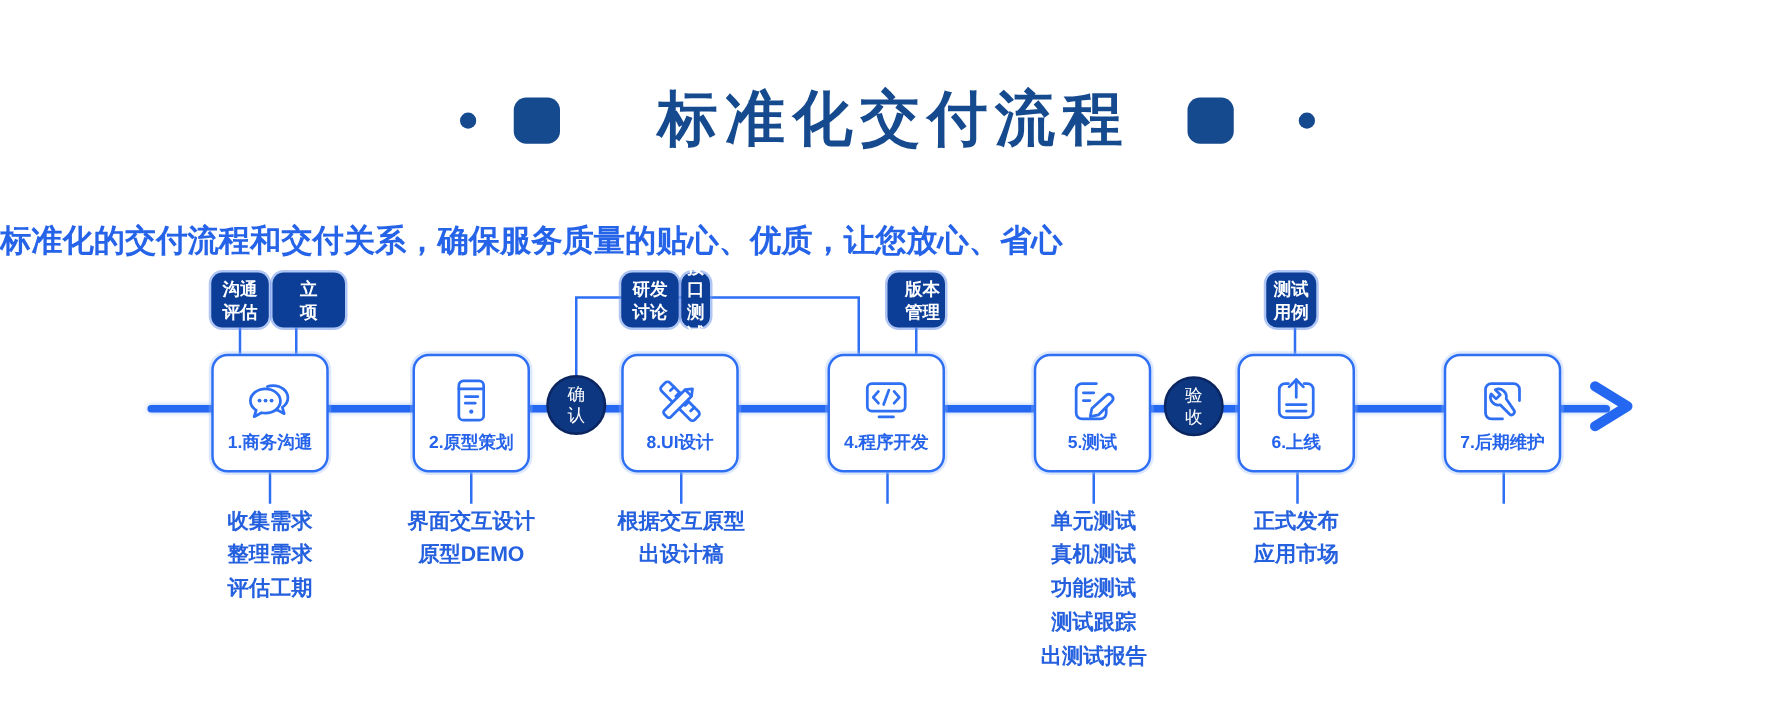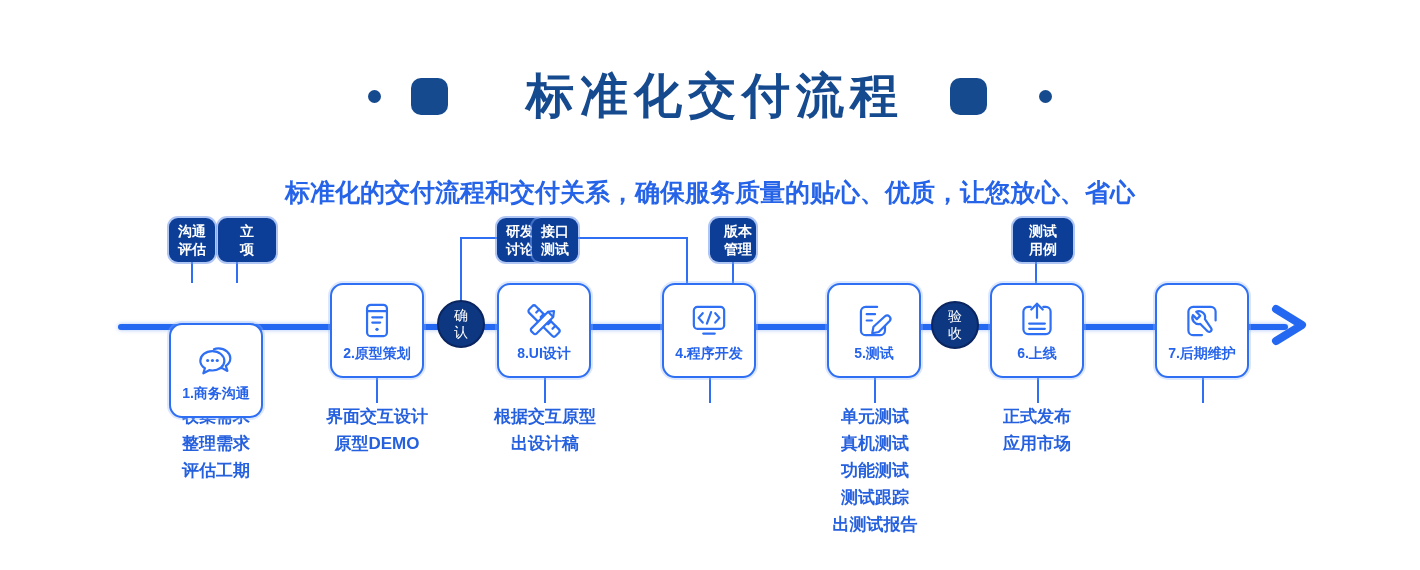--- a/index.html
+++ b/index.html
@@ -10,21 +10,21 @@
   *{box-sizing:border-box;}
   body{margin:0;background:var(--bg);font-family:"Liberation Sans",sans-serif;}
   .canvas{position:relative;width:1420px;height:570px;background:var(--bg);overflow:hidden;border-radius:28px;}
 
   
   .header-row{position:absolute;top:72px;left:0;width:100%;display:flex;justify-content:center;align-items:center;}
   .deco-dot{width:13px;height:13px;border-radius:50%;background:var(--navy);}
   .deco-square{width:37px;height:37px;border-radius:10px;background:var(--navy);}
   .dot-l{margin-right:30px;} .sq-l{margin-right:78px;} .sq-r{margin-left:46px;} .dot-r{margin-left:52px;}
   .title{margin:0;font-size:48px;font-weight:800;color:var(--navy);letter-spacing:6px;line-height:1;}
-  .subtitle{position:absolute;top:176px;left:0;width:100%;text-align:center;font-size:25px;font-weight:700;color:var(--subtitle);}
+  .subtitle{position:absolute;top:176px;left:0;width:100%;text-align:left;font-size:25px;font-weight:700;color:var(--subtitle);}
 
   
   .flow-line{position:absolute;left:118px;top:324px;width:1170px;height:6px;background:var(--line);border-radius:3px;z-index:0;box-shadow:0 0 4px rgba(60,120,240,.45);}
   .arrow{position:absolute;left:1268px;top:303px;width:44px;height:44px;z-index:0;color:var(--line);}
 
   
   .conn{position:absolute;background:var(--border);z-index:0;}
   .conn-v1{left:460px;top:238px;width:2px;height:63px;}
   .conn-h {left:460px;top:237px;width:228px;height:2px;}
   .conn-v2{left:686px;top:238px;width:2px;height:45px;}
@@ -33,33 +33,33 @@
   .st-tag-e{left:732px;top:262px;height:21px;} .st-tag-f{left:1035px;top:262px;height:21px;}
   .st-d1{left:215px;top:378px;height:25px;} .st-d2{left:376px;top:378px;height:25px;}
   .st-d3{left:544px;top:378px;height:25px;} .st-d4{left:709px;top:378px;height:25px;}
   .st-d5{left:874px;top:378px;height:25px;} .st-d6{left:1037px;top:378px;height:25px;}
   .st-d7{left:1202px;top:378px;height:25px;}
 
   
   .box{position:absolute;top:283px;width:94px;height:95px;background:#fff;border:2.5px solid var(--border);
        border-radius:13px;display:flex;flex-direction:column;align-items:center;justify-content:center;
        z-index:2;box-shadow:0 0 0 2px rgba(150,185,250,.32);}
-  .s1{left:169px;margin-top:40px;} .s2{left:330px;} .s3{left:497px;} .s4{left:662px;} .s5{left:827px;} .s6{left:990px;} .s7{left:1155px;}
+  .s1{left:169px;} .s2{left:330px;} .s3{left:497px;} .s4{left:662px;} .s5{left:827px;} .s6{left:990px;} .s7{left:1155px;}
   .icon{width:46px;height:46px;color:var(--border);}
   .icon *{vector-effect:non-scaling-stroke;}
   .label{margin-top:1px;font-size:14px;font-weight:700;color:var(--label);white-space:nowrap;}
 
   
   .tag{position:absolute;top:218px;height:44px;background:var(--tag);border-radius:9px;color:#fff;
        font-size:14px;font-weight:700;line-height:18px;display:flex;align-items:center;justify-content:center;
        text-align:center;z-index:3;box-shadow:0 0 0 2px rgba(110,150,235,.55);}
   .t2{width:2em;display:block;} .t1{width:1em;display:block;}
   .tag-a{left:169px;width:46px;} .tag-b{left:218px;width:58px;}
-  .tag-c{left:497px;width:46px;} .tag-d{left:532px;width:46px;align-items:center;}
-  .tag-e{left:710px;width:46px;padding-left:10px;} .tag-f{left:1013px;width:60px;}
+  .tag-c{left:497px;width:46px;} .tag-d{left:545px;width:23px;align-items:center;}
+  .tag-e{left:710px;width:46px;padding-left:10px;} .tag-f{left:1013px;width:40px;}
 
   
   .milestone{position:absolute;width:48px;height:48px;border-radius:50%;background:var(--circle);
        border:2.5px solid var(--circleRing);color:#fff;font-size:14px;font-weight:400;line-height:17px;
        display:flex;align-items:center;justify-content:center;text-align:center;z-index:3;}
   .m1{left:437px;top:300px;} .m2{left:931px;top:301px;}
 
   
   .detail{position:absolute;top:403px;transform:translateX(-50%);text-align:center;color:var(--detail);
        font-size:17px;font-weight:600;line-height:27px;white-space:nowrap;z-index:1;}

